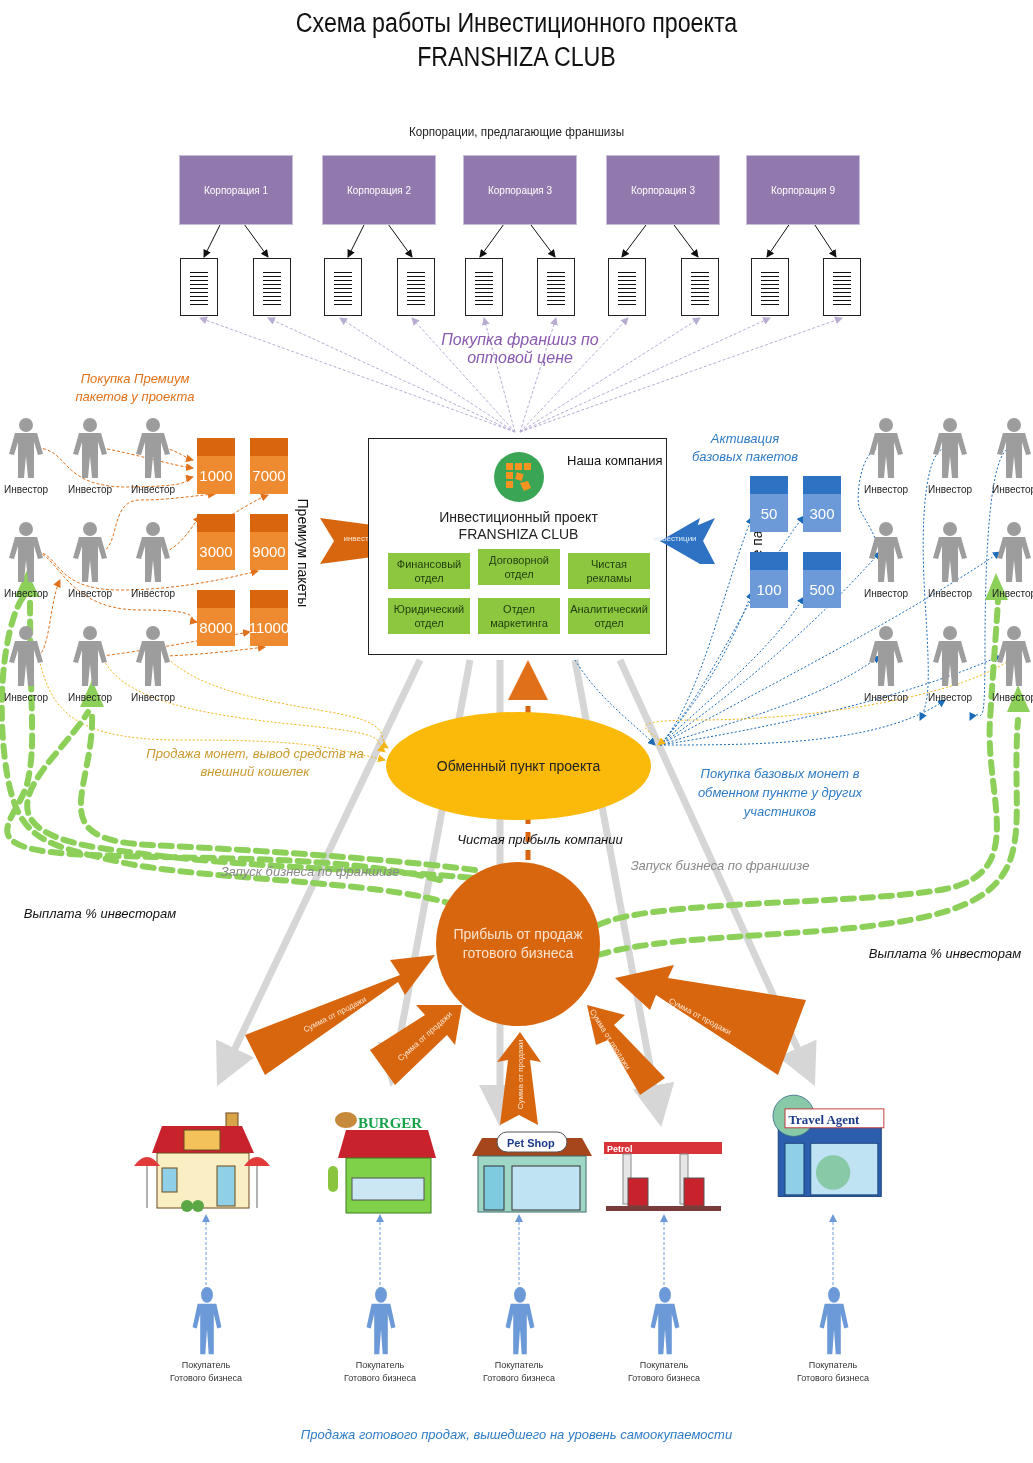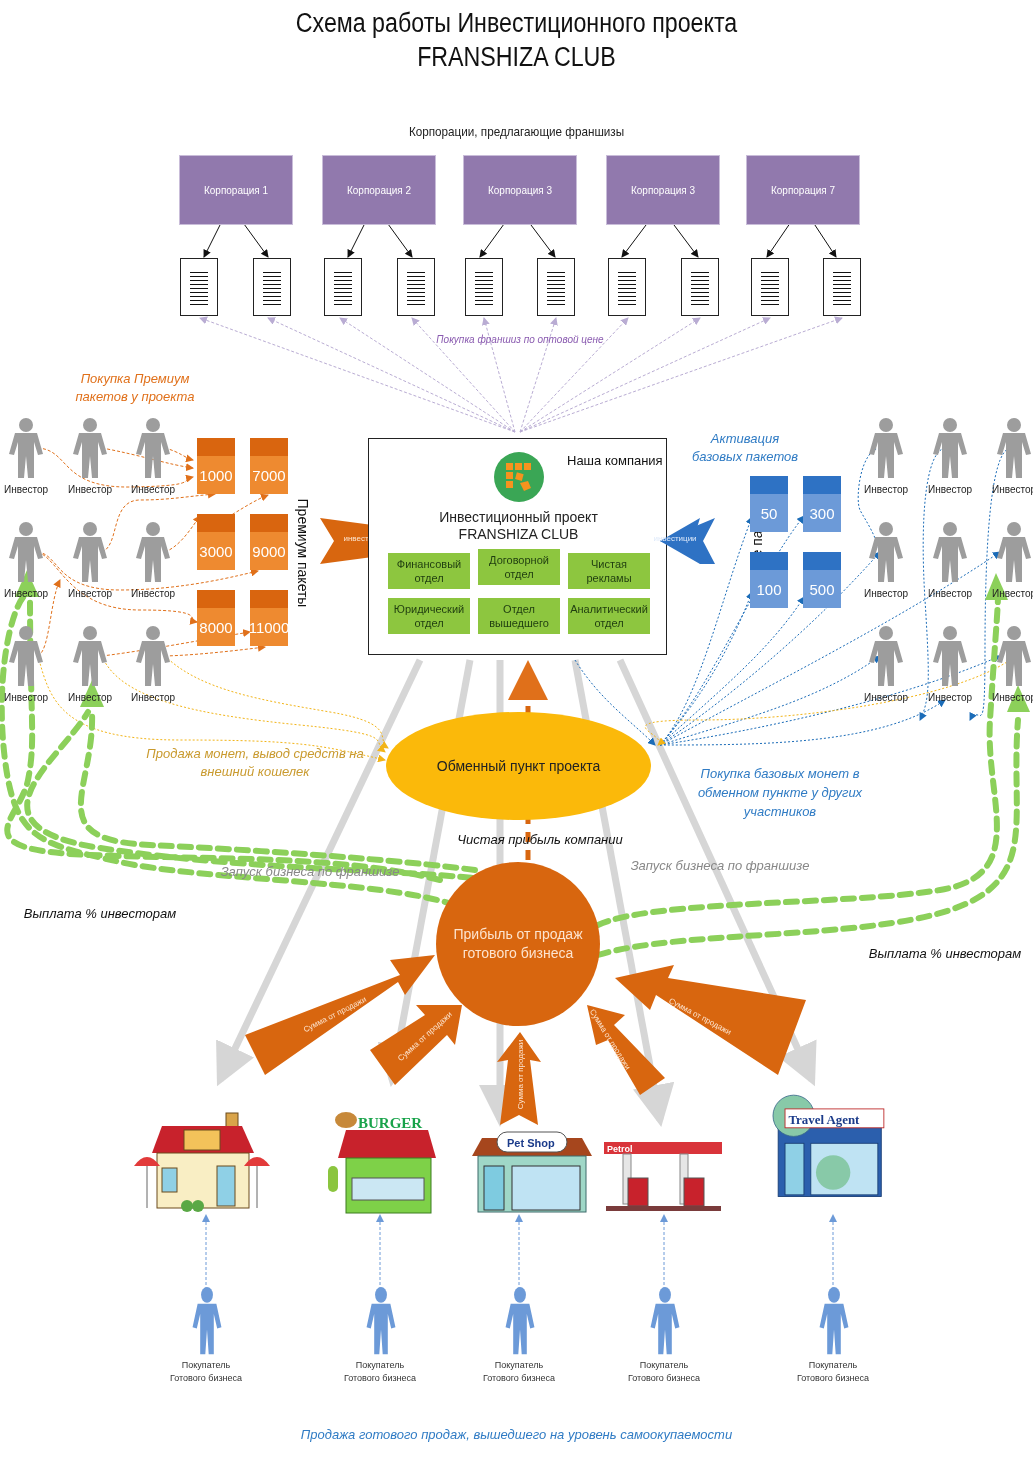--- a/index.html
+++ b/index.html
@@ -177,21 +177,21 @@
 <div class="corp" style="left:322px;top:155px">
     <span>Корпорация 2</span>
   </div>
 <div class="corp" style="left:463px;top:155px">
     <span>Корпорация 3</span>
   </div>
 <div class="corp" style="left:606px;top:155px">
     <span>Корпорация 3</span>
   </div>
 <div class="corp" style="left:746px;top:155px">
-    <span>Корпорация 7</span>
+    <span>Корпорация 9</span>
   </div>
 
 <div id="docs">
     <div class="doc" style="left: 180px; top: 258px;">
       <i style="top: 13px;"></i>
       <i style="top: 17px;"></i>
       <i style="top: 21px;"></i>
       <i style="top: 25px;"></i>
       <i style="top: 29px;"></i>
       <i style="top: 33px;"></i>
@@ -293,21 +293,21 @@
       <i style="top: 21px;"></i>
       <i style="top: 25px;"></i>
       <i style="top: 29px;"></i>
       <i style="top: 33px;"></i>
       <i style="top: 37px;"></i>
       <i style="top: 41px;"></i>
       <i style="top: 45px;"></i>
     </div>
   </div>
 
-<div class="lbl italic" style="left:420px;top:331px;width:200px;font-size:10px;color:#8a5bb0;line-height:18px;white-space:normal">Покупка франшиз по оптовой цене</div>
+<div class="lbl italic" style="left:420px;top:331px;width:200px;font-size:16px;color:#8a5bb0;line-height:18px;white-space:normal">Покупка франшиз по оптовой цене</div>
 
 <div class="lbl italic" style="left:70px;top:370px;width:130px;font-size:13px;color:#e0701a;line-height:18px;white-space:normal">Покупка Премиум пакетов у проекта</div>
 
 <div id="investors-left">
     <div class="investor" style="left: -4px; top: 418px;">
       <div style="position:absolute;left:10px;top:0"><svg width="40" height="62" viewBox="0 0 40 62">
           <circle cx="20" cy="7" r="7" fill="#9d9d9d"></circle>
           <path d="M9,15 L31,15 L37,36 L32,37 L28,24 L28,60 L22,60 L20,38 L18,60 L12,60 L12,24 L8,37 L3,36 Z" fill="#9d9d9d"></path>
         </svg></div>
       <div class="cap">Инвестор</div>
@@ -415,21 +415,21 @@
   </svg>
   <div class="lbl" style="left:198px;top:14px;font-size:13px;color:#111">Наша компания</div>
   <div class="lbl" style="left:0;width:299px;top:70px;font-size:14px;line-height:17px;color:#222">
     <div>Инвестиционный проект</div>
     <div>FRANSHIZA CLUB</div>
   </div>
   <div class="dept" style="left:19px;top:114px">Финансовый отдел</div>
   <div class="dept" style="left:109px;top:110px">Договорной отдел</div>
   <div class="dept" style="left:199px;top:114px">Чистая рекламы</div>
   <div class="dept" style="left:19px;top:159px">Юридический отдел</div>
-  <div class="dept" style="left:109px;top:159px">Отдел вышедшего</div>
+  <div class="dept" style="left:109px;top:159px">Отдел маркетинга</div>
   <div class="dept" style="left:199px;top:159px">Аналитический отдел</div>
 </div>
 
 <div class="lbl italic" style="left:690px;top:430px;width:110px;font-size:13px;color:#2f7bc4;line-height:18px;white-space:normal">Активация базовых пакетов</div>
 
 <svg class="abs" style="left:660px;top:518px" width="55" height="46">
   <polygon points="0,23 40,0 33,23 55,46 40,46" fill="#2e72c4"></polygon>
   <polygon points="0,23 55,0 43,23 55,46" fill="#2e72c4"></polygon>
 </svg>
 <div class="lbl" style="left:640px;top:534px;width:70px;font-size:8px;color:#dfeafa">инвестиции</div>

